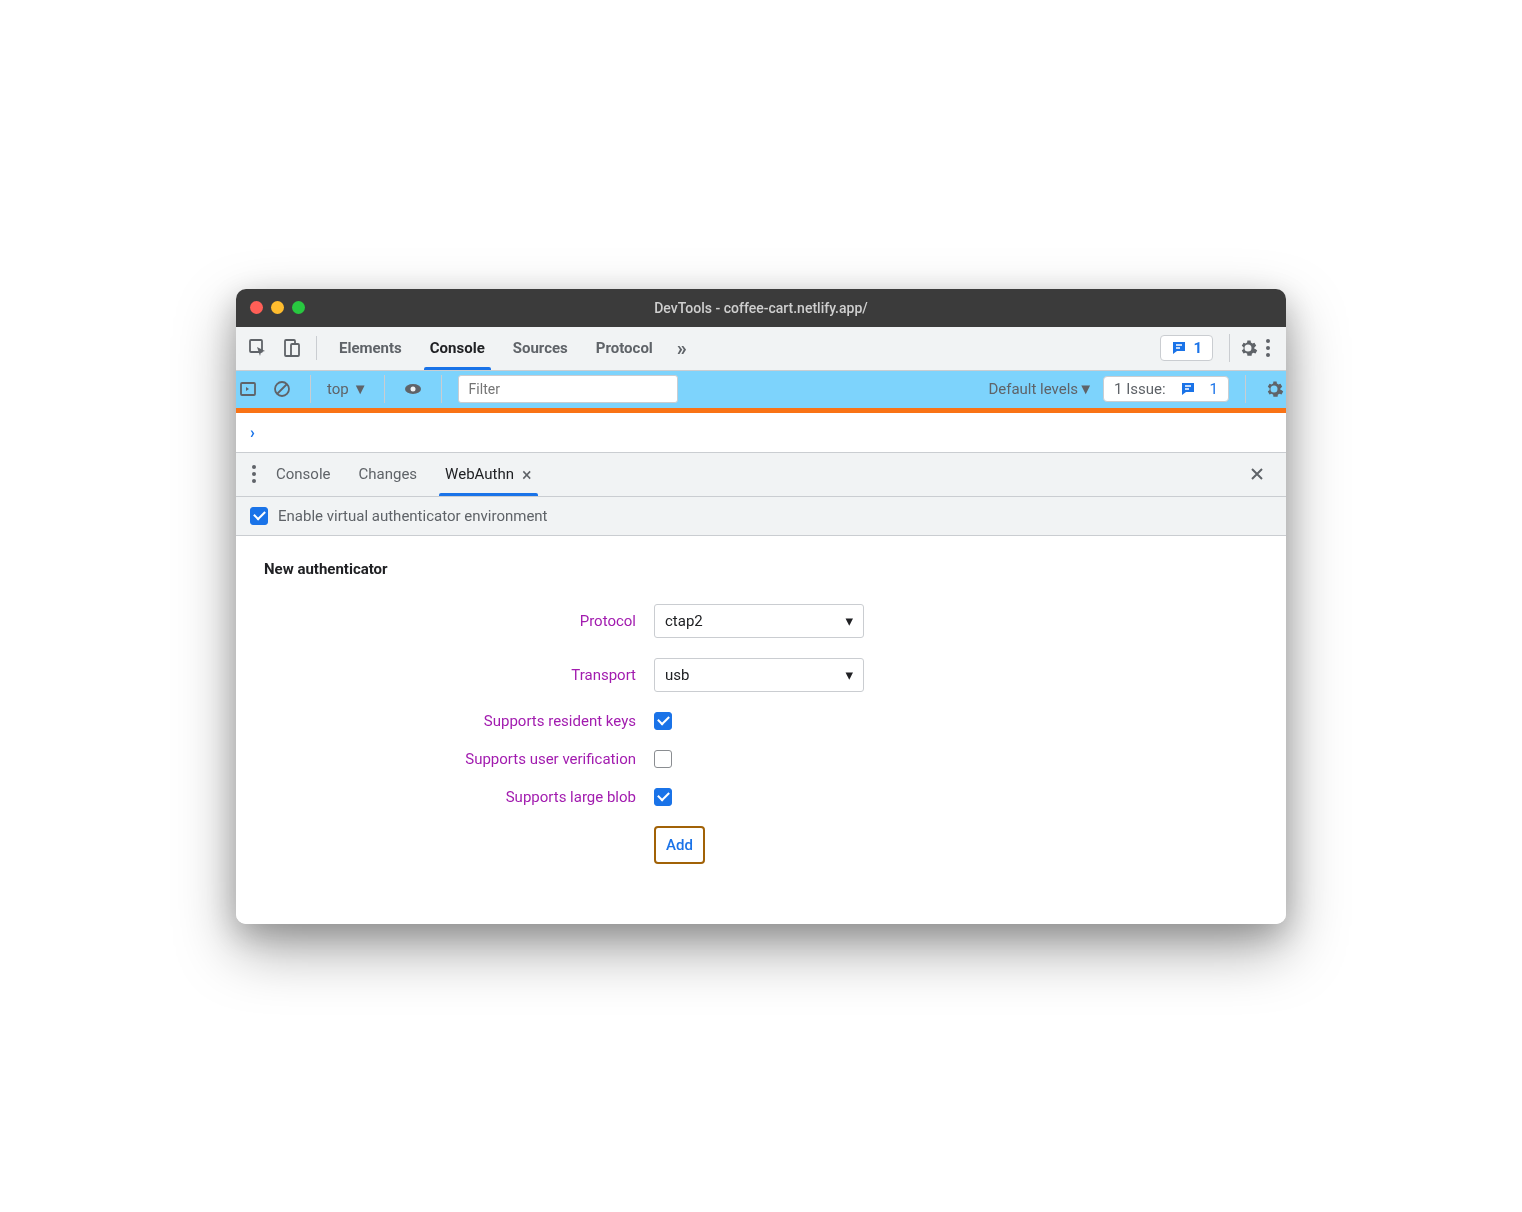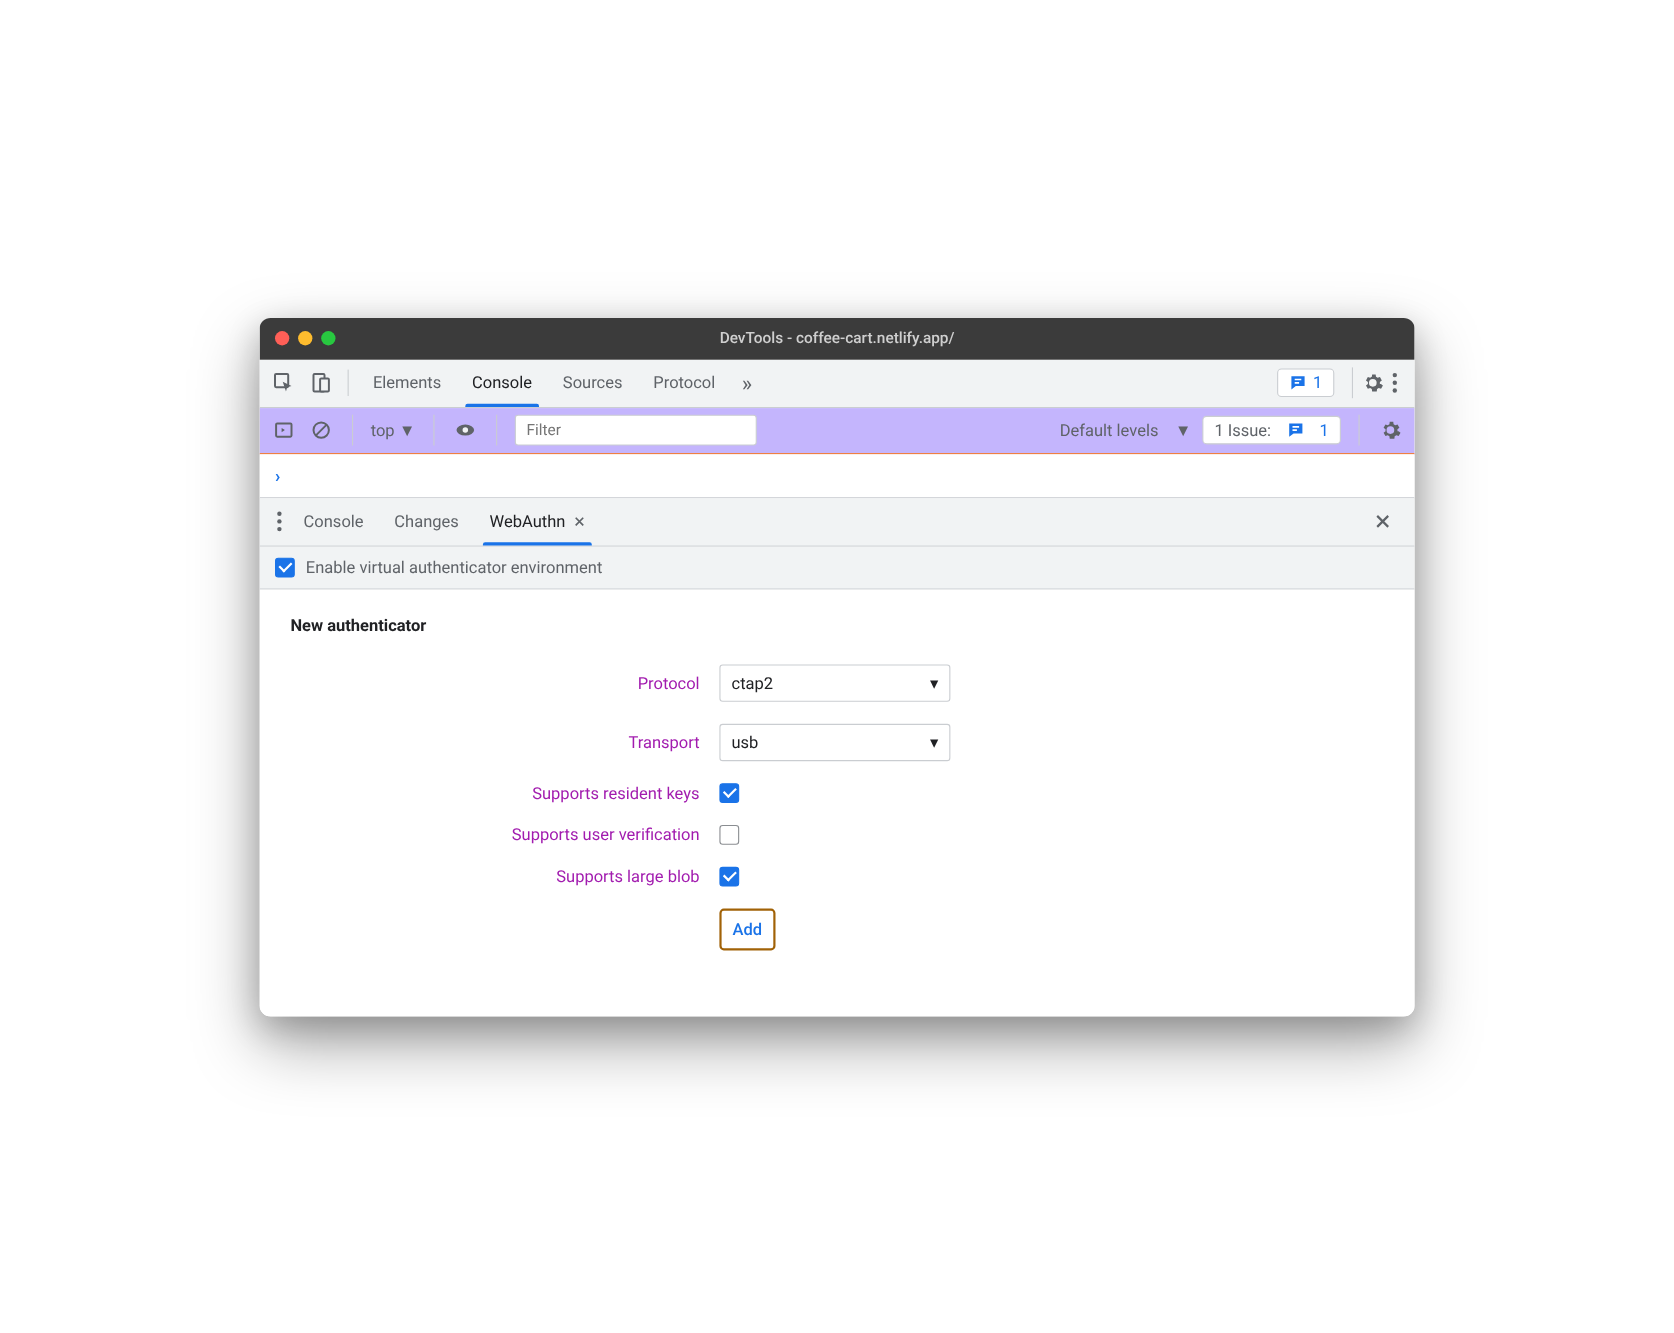--- a/index.html
+++ b/index.html
@@ -5,34 +5,34 @@
     * { margin: 0; padding: 0; box-sizing: border-box; font-family: -apple-system, BlinkMacSystemFont, "Segoe UI", Roboto, sans-serif; }
     body { background: #fff; display: flex; align-items: center; justify-content: center; min-height: 100vh; padding: 40px; }
     .window { width: 1050px; background: #fff; border-radius: 10px; overflow: hidden; box-shadow: 0 25px 60px rgba(0,0,0,0.35), 0 10px 30px rgba(0,0,0,0.2); }
     .titlebar { background: #3b3b3b; height: 38px; display: flex; align-items: center; padding: 13px 14px; position: relative; }
     .traffic-lights { display: flex; gap: 8px; }
     .light { width: 13px; height: 13px; border-radius: 50%; }
     .light.red { background: #ff5f57; }
     .light.yellow { background: #febc2e; }
     .light.green { background: #28c840; }
     .title { position: absolute; left: 50%; transform: translateX(-50%); color: #cfcfcf; font-size: 14px; font-weight: 500; }
-    .main-tabs { display: flex; align-items: center; background: #f1f3f4; border-bottom: 1px solid #cacdd1; height: 44px; padding: 0 10px; }
+    .main-tabs { display: flex; align-items: center; background: #f1f3f4; border-bottom: 1px solid #cacdd1; height: 44px; padding: 0 10px; font-weight: bold; }
     .left-icons { display: flex; align-items: center; gap: 10px; padding-right: 12px; border-right: 1px solid #cacdd1; margin-right: 8px; }
     .icon-btn { width: 24px; height: 24px; display: flex; align-items: center; justify-content: center; color: #5f6368; cursor: pointer; }
     .tab { padding: 0 14px; height: 100%; display: flex; align-items: center; color: #5f6368; font-size: 15px; cursor: pointer; position: relative; }
     .tab.active { color: #202124; }
     .tab.active::after { content: ''; position: absolute; bottom: 0; left: 8px; right: 8px; height: 3px; background: #1a73e8; border-radius: 2px 2px 0 0; }
     .more-tabs { color: #5f6368; font-size: 20px; padding: 0 10px; cursor: pointer; }
     .tab-spacer { flex: 1; }
     .issue-badge { display: flex; align-items: center; gap: 6px; background: #fff; border: 1px solid #cacdd1; border-radius: 4px; padding: 3px 10px; margin-right: 10px; color: #1a73e8; font-size: 15px; cursor: pointer; }
     .divider { width: 1px; height: 28px; background: #cacdd1; margin: 0 6px; }
-    .console-toolbar { display: flex; align-items: center; background: #c4b5fd; border-bottom: 1px solid #f97316; height: 42px; padding: 0 10px; gap: 10px; }
+    .console-toolbar { display: flex; align-items: center; background: #7dd3fc; border-bottom: 5px solid #f97316; height: 42px; padding: 0 0; gap: 10px; }
     .context-select { display: flex; align-items: center; gap: 4px; color: #5f6368; font-size: 15px; cursor: pointer; }
     .filter-input { flex: 0 0 220px; height: 28px; padding: 0 10px; border: 1px solid #cacdd1; border-radius: 3px; font-size: 14px; background: #fff; }
-    .levels-select { display: flex; align-items: center; gap: 15px; color: #5f6368; font-size: 15px; cursor: pointer; margin-left: auto; }
+    .levels-select { display: flex; align-items: center; gap: 0; color: #5f6368; font-size: 15px; cursor: pointer; margin-left: auto; }
     .issue-count { display: flex; align-items: center; gap: 14px; background: #fff; border: 1px solid #cacdd1; border-radius: 4px; padding: 3px 10px; color: #5f6368; font-size: 15px; cursor: pointer; justify-content: flex-end; }
     .issue-count .num { color: #1a73e8; }
     .console-area { background: #fff; padding: 10px 14px; border-bottom: 1px solid #cacdd1; }
     .prompt { color: #1a73e8; font-size: 16px; font-weight: bold; }
     .drawer-tabs { display: flex; align-items: center; background: #f1f3f4; border-bottom: 1px solid #cacdd1; height: 44px; padding: 0 10px; }
     .drawer-tab { padding: 0 14px; height: 100%; display: flex; align-items: center; color: #5f6368; font-size: 15px; cursor: pointer; position: relative; gap: 8px; }
     .drawer-tab.active { color: #202124; }
     .drawer-tab.active::after { content: ''; position: absolute; bottom: 0; left: 8px; right: 8px; height: 3px; background: #1a73e8; border-radius: 2px 2px 0 0; }
     .close-x { color: #5f6368; cursor: pointer; font-size: 18px; }
     .drawer-close { margin-left: auto; padding: 0 10px; color: #5f6368; cursor: pointer; }

